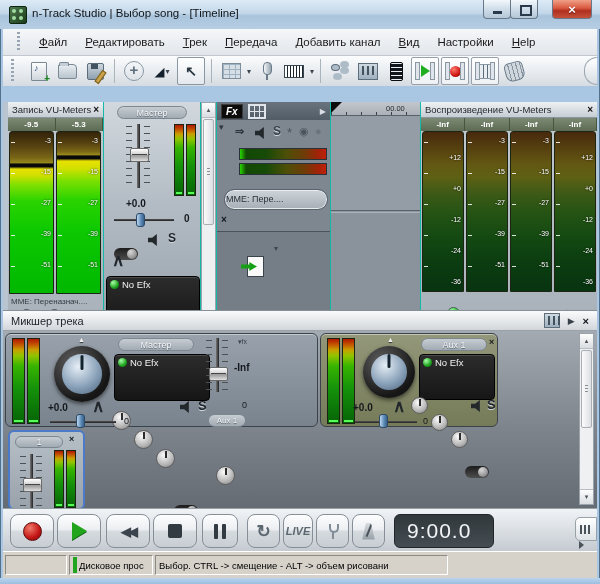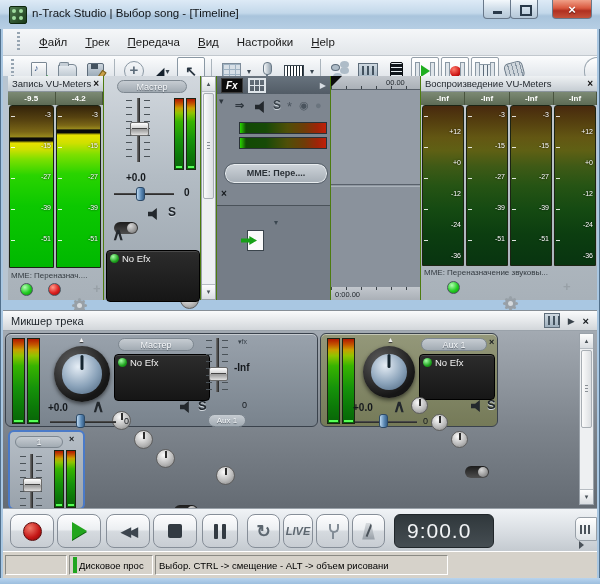--- a/index.html
+++ b/index.html
@@ -68,21 +68,21 @@
   .framebtn::before,.framebtn::after{content:"";position:absolute;top:4px;bottom:4px;width:3px;border:1px solid #8a98a4;background:#dfe5ea;}
   .framebtn::before{left:3px;} .framebtn::after{right:3px;}
   .gtri{width:0;height:0;border-left:9px solid #1fae1f;border-top:6px solid transparent;border-bottom:6px solid transparent;}
   .rdot{width:11px;height:11px;border-radius:50%;background:radial-gradient(circle at 35% 30%,#ff7a6a,#cc1515 60%,#7a0808);}
   .sliders{width:13px;height:13px;border:1px solid #8a98a4;background:#e8edf1;background-image:repeating-linear-gradient(90deg,#5d6c7a 0 1px,transparent 1px 4px);}
   .hand{width:17px;height:17px;border-radius:5px 5px 7px 7px;transform:rotate(-15deg);
      background:repeating-linear-gradient(90deg,#cfd6dc 0 3px,#8795a2 3px 4px);border:1px solid #6a7a88;}
   .halfc{width:12px;height:26px;border-radius:13px 0 0 13px;background:linear-gradient(180deg,#fff,#d8dee4);border:1px solid #9aa6b0;border-right:none;margin-left:auto;}
 
   
-  #main{left:3px;top:76px;width:594px;height:224px;background:#4d7c0f;}
+  #main{left:3px;top:102px;width:594px;height:224px;background:#14b8a6;}
   .panel-hdr{height:16px;background:linear-gradient(180deg,#eef1f3,#c6cdd3);border-bottom:1px solid #8a949c;
      font-size:9.5px;color:#22282e;display:flex;align-items:center;padding:0 4px;box-sizing:border-box;}
   .panel-hdr .x{margin-left:auto;font-weight:900;font-size:10px;color:#111;}
   .valrow{background:linear-gradient(180deg,#7c8a74,#5d6b55);display:flex;}
   .valcell{color:#fff;font-size:8px;font-weight:bold;text-align:center;border-right:1px solid #49543f;line-height:13px;}
   .vmeter{position:absolute;border:1px solid #1c2414;border-radius:3px 3px 0 0;box-sizing:border-box;}
   .vmeter::before{content:"";position:absolute;left:1px;top:10px;width:4px;height:1px;background:rgba(255,255,255,.85);
      box-shadow:0 31px 0 rgba(255,255,255,.85),0 62px 0 rgba(255,255,255,.85),0 93px 0 rgba(255,255,255,.85),0 124px 0 rgba(255,255,255,.85);}
   .scl{position:absolute;right:2px;color:#fff;font-size:7px;text-shadow:0 0 2px #000;}
   .m-lit1{background:linear-gradient(180deg,#33230a 0%,#574310 9%,#7a6616 16%,#96871c 19%,#0a0a0a 20%,#0a0a0a 21.5%,#e8e100 23%,#cfe000 27%,#7ee000 33%,#2ad400 43%,#0cc800 62%,#00b800 100%);}
@@ -134,21 +134,21 @@
 
   
   #trackpanel{background:#7e8690;}
   #tp-top{height:18px;background:linear-gradient(180deg,#68737e,#525c66);display:flex;align-items:center;padding:0 4px;gap:5px;box-sizing:border-box;}
   .fxbtn{background:#0c0c0c;color:#fff;font-style:italic;font-weight:bold;font-size:10px;padding:1px 4px;border:1px solid #3a3a3a;}
   .grid9{width:16px;height:13px;border:1px solid #dfe5ea;background-image:linear-gradient(#dfe5ea 1px,transparent 1px),linear-gradient(90deg,#dfe5ea 1px,transparent 1px);background-size:5px 6px;}
   .tp-ic{font-size:11px;color:#2e363e;}
   .hmeter{position:absolute;height:12px;border:1px solid #2a3238;box-sizing:border-box;
      background:linear-gradient(90deg,#28d400 0%,#1f9e00 3%,#114a04 7%,#174a08 30%,#4f4f08 55%,#6f3c08 75%,#9e2408 90%,#c02008 100%);}
   .mmepill{background:linear-gradient(180deg,#ccd2d8,#a8b0b8);border:1px solid #e8ecef;outline:1px solid #5a646e;border-radius:9px;
-     color:#2a3036;font-size:9px;text-align:center;font-weight:bold;}
+     color:#2a3036;font-size:9px;text-align:left;}
   .imp{width:15px;height:19px;background:#fafafa;border:1px solid #3a444c;position:relative;}
   .imp::after{content:"";position:absolute;left:-7px;top:5px;width:16px;height:9px;background:#17a017;
      clip-path:polygon(0 28%,52% 28%,52% 0,100% 50%,52% 100%,52% 72%,0 72%);}
 
   
   .ruler{background:linear-gradient(180deg,#c2c7cd,#aab0b7);position:absolute;left:0;width:100%;box-sizing:border-box;}
   .rtext{font-size:7.5px;color:#22282e;position:absolute;}
   .ticks{position:absolute;left:0;right:0;height:3px;background:repeating-linear-gradient(90deg,#3a4248 0 1px,transparent 1px 15px);}
   .corner{position:absolute;left:0;top:0;width:0;height:0;border-top:11px solid #0c0c0c;border-right:11px solid transparent;}
 
@@ -215,22 +215,24 @@
       </div>
     <div id="btn-max" class="abs wbtn">
         <i></i>
       </div>
     <div id="btn-close" class="abs wbtn"><span>×</span></div>
   </div>
 
   <div id="menubar" class="abs">
     <div class="grip"></div>
     <div class="mitem"><span class="u">Ф</span><span>айл</span></div>
+    <div class="mitem"><span class="u">Р</span><span>едактировать</span></div>
     <div class="mitem"><span class="u">Т</span><span>рек</span></div>
     <div class="mitem"><span class="u">П</span><span>ередача</span></div>
+    <div class="mitem"><span>Добавить канал</span></div>
     <div class="mitem"><span class="u">В</span><span>ид</span></div>
     <div class="mitem"><span>Настройки</span></div>
     <div class="mitem"><span class="u">H</span><span>elp</span></div>
   </div>
 
   <div id="toolbar" class="abs">
     <div class="grip"></div>
     <div class="tbico">
         <span class="doc">
           <span class="note">♪</span>
@@ -294,21 +296,21 @@
   <div id="main" class="abs">
     <div class="abs" style="left:0;top:0;width:5px;height:224px;background:#b8c5d1;"></div>
 
     <div class="abs" style="left:5px;top:0;width:95px;height:224px;background:linear-gradient(180deg,#c3cad0,#a8b1b9);">
       <div class="panel-hdr">
         <span class="nw">Запись VU-Meters</span>
         <span class="x">×</span>
       </div>
       <div class="valrow abs" style="left:0;top:16px;width:95px;height:13px;">
         <span class="valcell" style="width:47px;">-9.5</span>
-        <span class="valcell" style="width:47px;">-4.2</span>
+        <span class="valcell" style="width:47px;">-5.3</span>
       </div>
       <div class="vmeter m-lit1" style="left:1px;top:29px;width:45px;height:163px;">
         <span class="scl" style="top:5px;">-3</span>
         <span class="scl" style="top:36px;">-15</span>
         <span class="scl" style="top:67px;">-27</span>
         <span class="scl" style="top:98px;">-39</span>
         <span class="scl" style="top:129px;">-51</span>
       </div>
       <div class="vmeter m-lit2" style="left:48px;top:29px;width:45px;height:163px;">
         <span class="scl" style="top:5px;">-3</span>
@@ -425,21 +427,20 @@
         <span class="scl" style="top:98px;">-39</span>
         <span class="scl" style="top:129px;">-51</span>
       </div>
       <div class="vmeter m-unlit" style="left:133px;top:29px;width:42px;height:161px;">
         <span class="scl" style="top:22px;">+12</span>
         <span class="scl" style="top:53px;">+0</span>
         <span class="scl" style="top:84px;">-12</span>
         <span class="scl" style="top:115px;">-24</span>
         <span class="scl" style="top:146px;">-36</span>
       </div>
-      <div class="abs devlbl nw" style="left:3px;top:192px;width:170px;overflow:hidden;">MME: Переназначение звуковы...</div>
       <div class="abs led ledg" style="left:26px;top:205px;"></div>
       <div class="abs gear" style="left:84px;top:206px;"></div>
       <div class="abs plusico" style="left:142px;top:203px;">+</div>
     </div>
   </div>
 
   <div id="mixhdr" class="abs">
     <span class="ttl">Микшер трека</span>
     <span class="mixwin" style="margin-left:auto;width:14px;height:13px;"></span>
     <span style="font-size:9px;color:#39424a;margin-left:8px;">▶</span>

